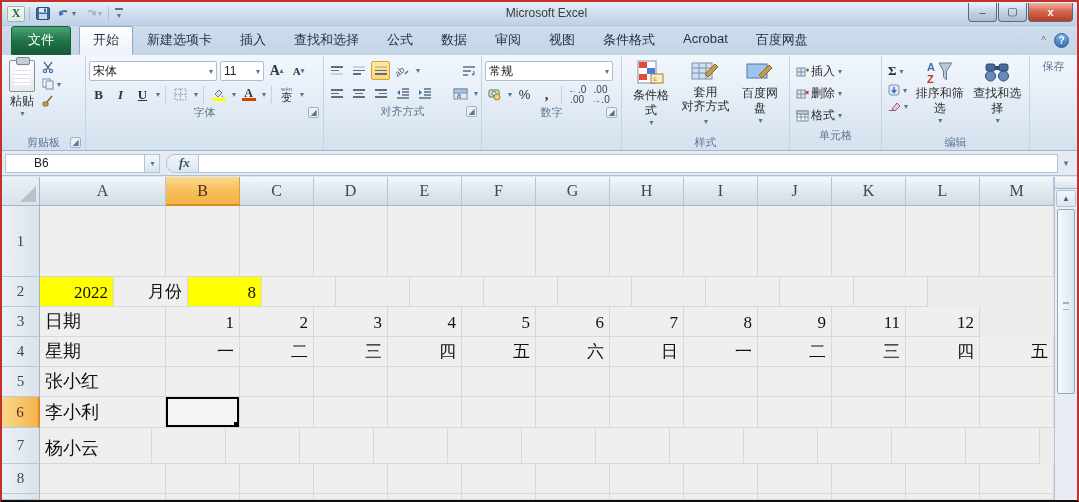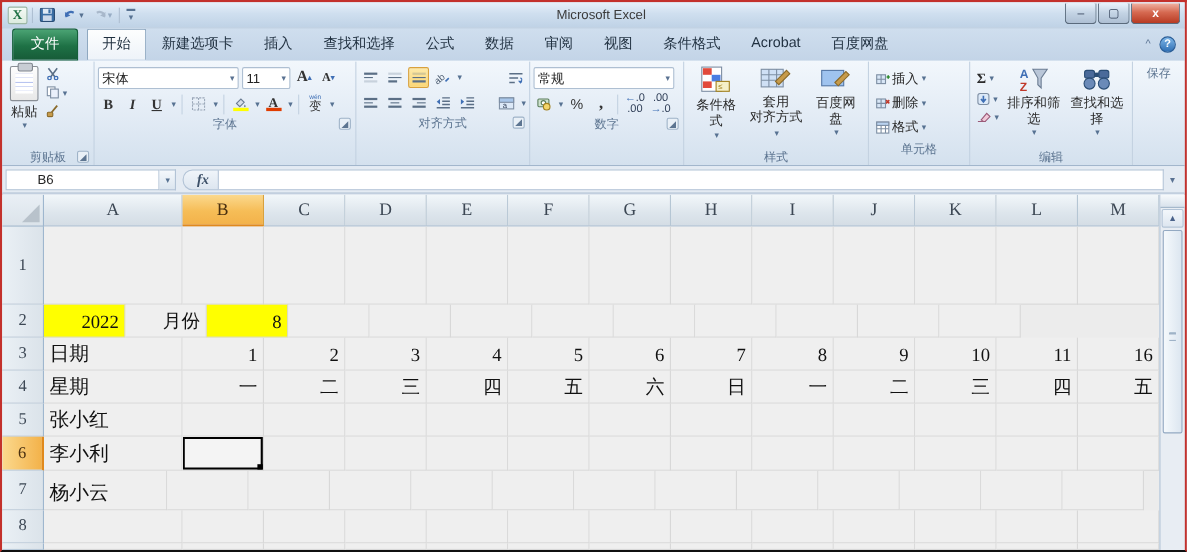--- a/index.html
+++ b/index.html
@@ -604,23 +604,22 @@
         <div class="cell left" style="width: 126px;">日期</div>
         <div class="cell" style="width: 74px;">1</div>
         <div class="cell" style="width: 74px;">2</div>
         <div class="cell" style="width: 74px;">3</div>
         <div class="cell" style="width: 74px;">4</div>
         <div class="cell" style="width: 74px;">5</div>
         <div class="cell" style="width: 74px;">6</div>
         <div class="cell" style="width: 74px;">7</div>
         <div class="cell" style="width: 74px;">8</div>
         <div class="cell" style="width: 74px;">9</div>
-        <div class="cell" style="width: 74px;">10</div>
         <div class="cell" style="width: 74px;">11</div>
-        <div class="cell" style="width: 74px;">16</div>
+        <div class="cell" style="width: 74px;">12</div>
       </div>
       <div class="grow" style="height: 30px;">
         <div class="rowhdr">4</div>
         <div class="cell left" style="width: 126px;">星期</div>
         <div class="cell" style="width: 74px;">一</div>
         <div class="cell" style="width: 74px;">二</div>
         <div class="cell" style="width: 74px;">三</div>
         <div class="cell" style="width: 74px;">四</div>
         <div class="cell" style="width: 74px;">五</div>
         <div class="cell" style="width: 74px;">六</div>

